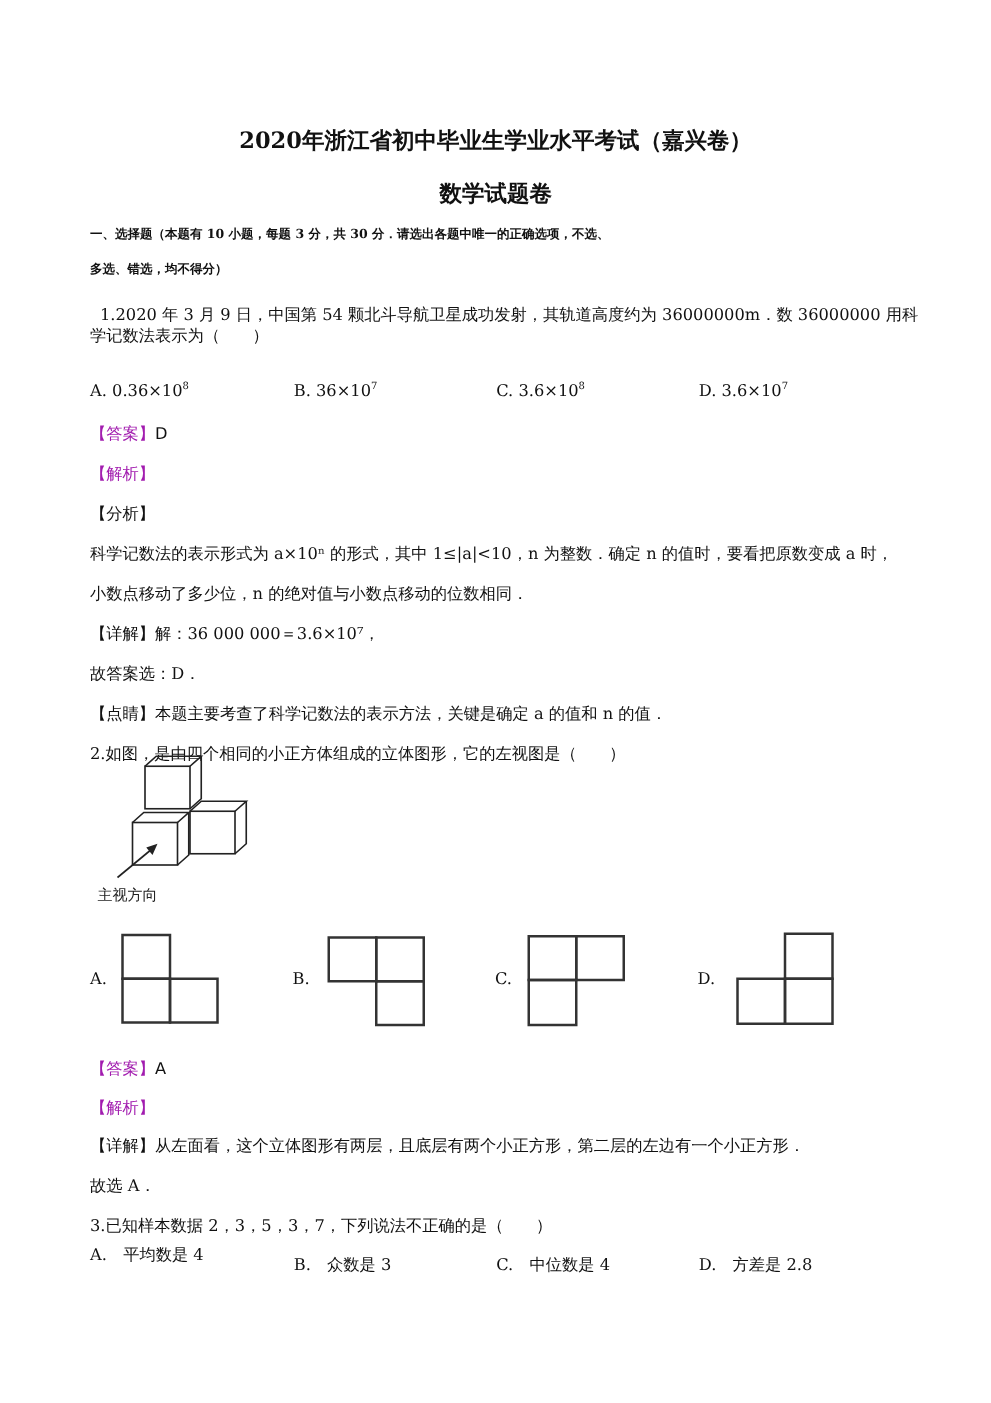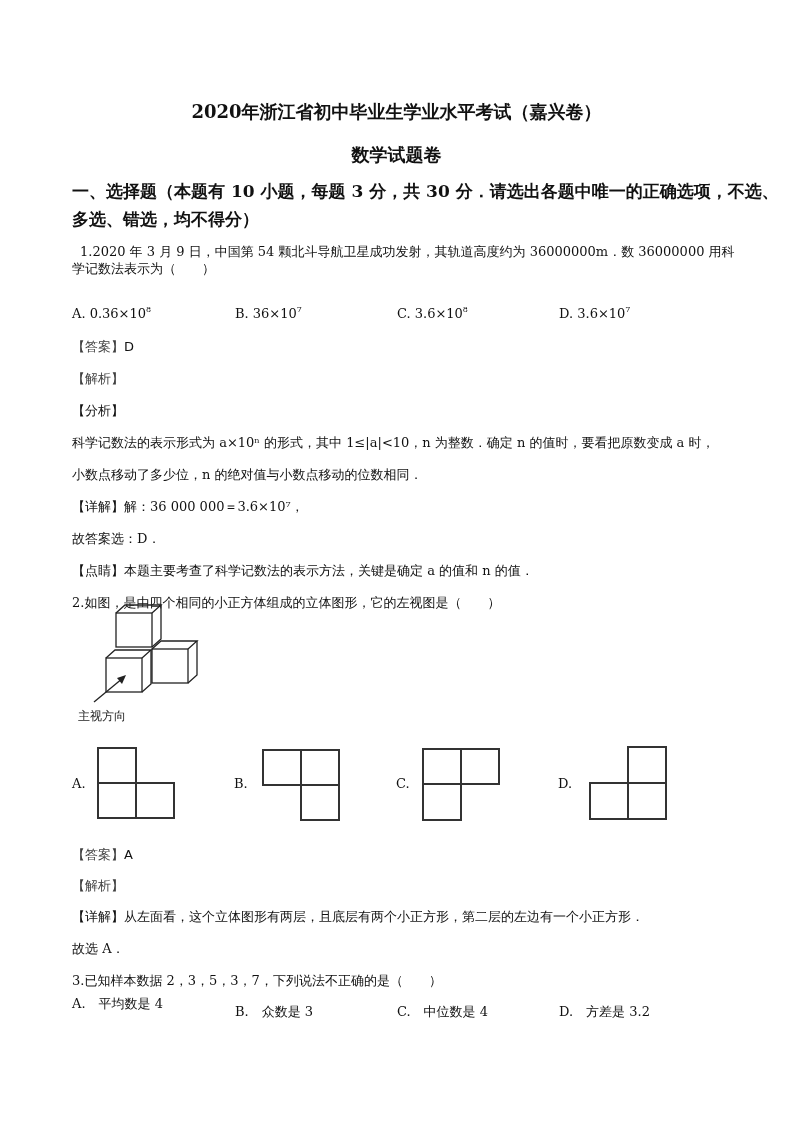--- a/index.html
+++ b/index.html
@@ -1,22 +1,22 @@
 <!DOCTYPE html>
 <html><head>
 <meta charset="utf-8">
 <style>
   html, body { margin:0; padding:0; background:#ffffff; }
   body { width:793px; height:1122px; position:relative; overflow:hidden;
          font-family:"DejaVu Serif","Liberation Serif",serif; color:#111; }
   .abs { position:absolute; white-space:nowrap; }
   .title { font-family:"DejaVu Serif","Liberation Serif",serif; font-weight:bold; font-size:18px; left:0; width:793px; text-align:center; }
-  .section { font-weight:bold; font-size:17px; left:72px; }
+  .section { font-weight:bold; font-size:10px; left:72px; }
   .txt { font-size:13px; left:72px; }
-  .tag { color:#404040; }
+  .tag { color:#a21caf; }
   .ans { font-family:"DejaVu Sans","Liberation Sans",sans-serif; font-size:13px; color:#111; }
   sup { font-size:8px; vertical-align:6px; line-height:0; }
   .opt { font-size:13px; position:absolute; }
   .sq { position:absolute; border:2px solid #333; box-sizing:border-box; background:transparent; }
   .figlabel { position:absolute; font-size:13px; }
 </style>
 </head>
 <body>
 
 <div class="abs title" style="top:100px;">2020年浙江省初中毕业生学业水平考试（嘉兴卷）</div>
@@ -107,13 +107,13 @@
 <div class="abs txt tag" style="top:877px;">【解析】</div>
 <div class="abs txt" style="top:908px;">
   <span>【详解】</span><span>从左面看，这个立体图形有两层，且底层有两个小正方形，第二层的左边有一个小正方形．</span>
 </div>
 <div class="abs txt" style="top:940px;">故选 A．</div>
 
 <div class="abs txt" style="top:972px;">3.已知样本数据 2，3，5，3，7，下列说法不正确的是（　　）</div>
 <div class="opt" style="left:72px; top:995px;">A.　平均数是 4</div>
 <div class="opt" style="left:235px; top:1003px;">B.　众数是 3</div>
 <div class="opt" style="left:397px; top:1003px;">C.　中位数是 4</div>
-<div class="opt" style="left:559px; top:1003px;">D.　方差是 3.2</div>
+<div class="opt" style="left:559px; top:1003px;">D.　方差是 2.8</div>
 
 </body></html>

